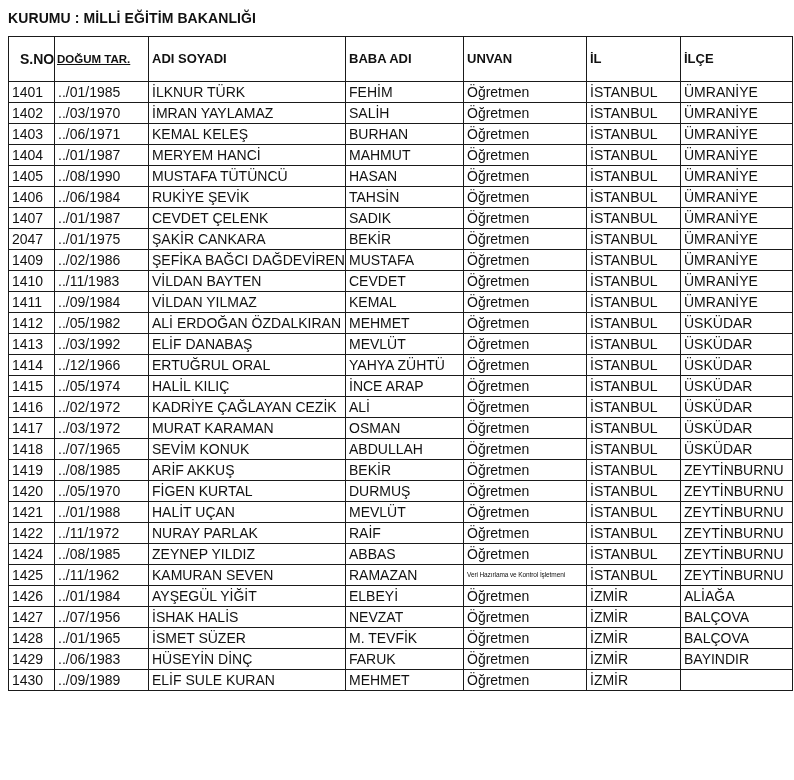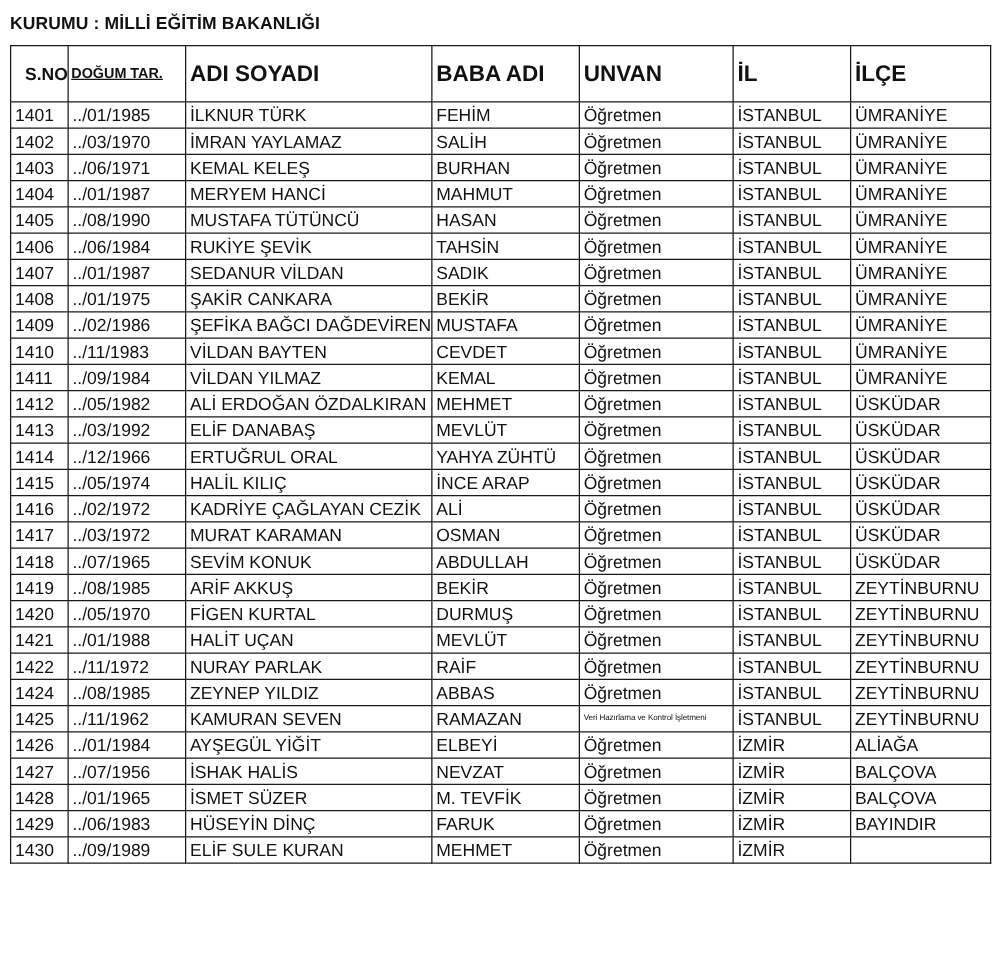--- a/index.html
+++ b/index.html
@@ -14,21 +14,21 @@
     table.roster col.c-name { width: 197px; }
     table.roster col.c-father { width: 118px; }
     table.roster col.c-title { width: 123px; }
     table.roster col.c-city { width: 94px; }
     table.roster col.c-district { width: 112px; }
     table.roster th, table.roster td {
       border: 1.5px solid #1a1a1a; height: 20px; padding: 0 3px;
       font-size: 14px; line-height: 20px; white-space: nowrap; overflow: hidden;
       text-align: left; vertical-align: middle;
     }
-    table.roster th { font-weight: bold; font-size: 18px; }
+    table.roster th { font-weight: bold; font-size: 13px; }
     table.roster th.h-sno { font-size: 14px; text-align: center; padding: 0 11px; }
     table.roster th.h-dob { font-size: 11.5px; padding: 12px 2px; text-decoration: underline; }
     table.roster td.sno { text-align: left; padding-right: 2px; }
     table.roster td.small { font-size: 6.5px; letter-spacing: -0.1px; }
     tr.partial td { height: 20px; }
   </style>
 </head>
 <body>
 
 <div class="title">KURUMU : MİLLİ EĞİTİM BAKANLIĞI</div>
@@ -105,28 +105,28 @@
         <td>../06/1984</td>
         <td>RUKİYE ŞEVİK</td>
         <td>TAHSİN</td>
         <td>Öğretmen</td>
         <td>İSTANBUL</td>
         <td>ÜMRANİYE</td>
       </tr>
       <tr>
         <td class="sno">1407</td>
         <td>../01/1987</td>
-        <td>SEDANUR VİLDAN</td>
+        <td>CEVDET ÇELENK</td>
         <td>SADIK</td>
         <td>Öğretmen</td>
         <td>İSTANBUL</td>
         <td>ÜMRANİYE</td>
       </tr>
       <tr>
-        <td class="sno">1408</td>
+        <td class="sno">2047</td>
         <td>../01/1975</td>
         <td>ŞAKİR CANKARA</td>
         <td>BEKİR</td>
         <td>Öğretmen</td>
         <td>İSTANBUL</td>
         <td>ÜMRANİYE</td>
       </tr>
       <tr>
         <td class="sno">1409</td>
         <td>../02/1986</td>

